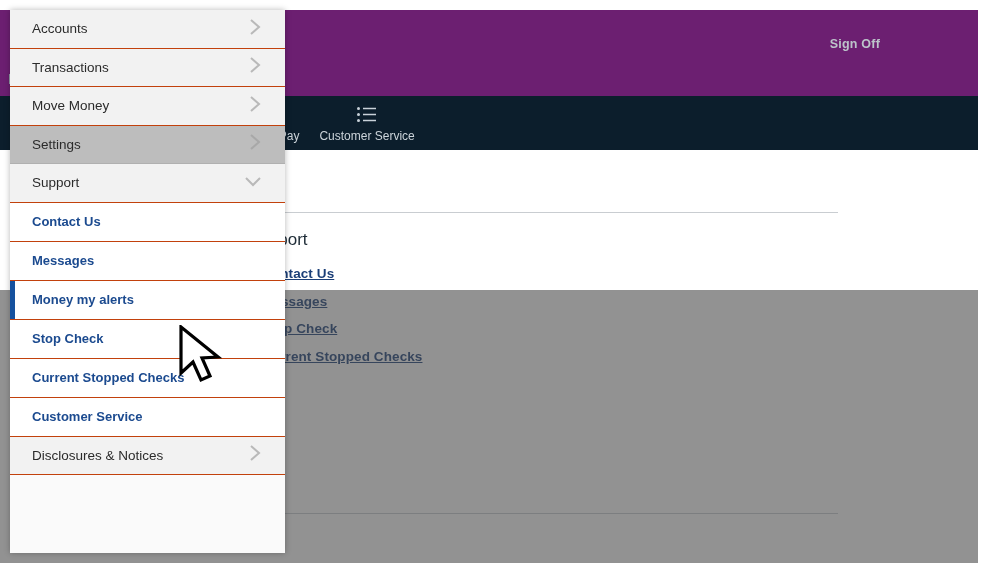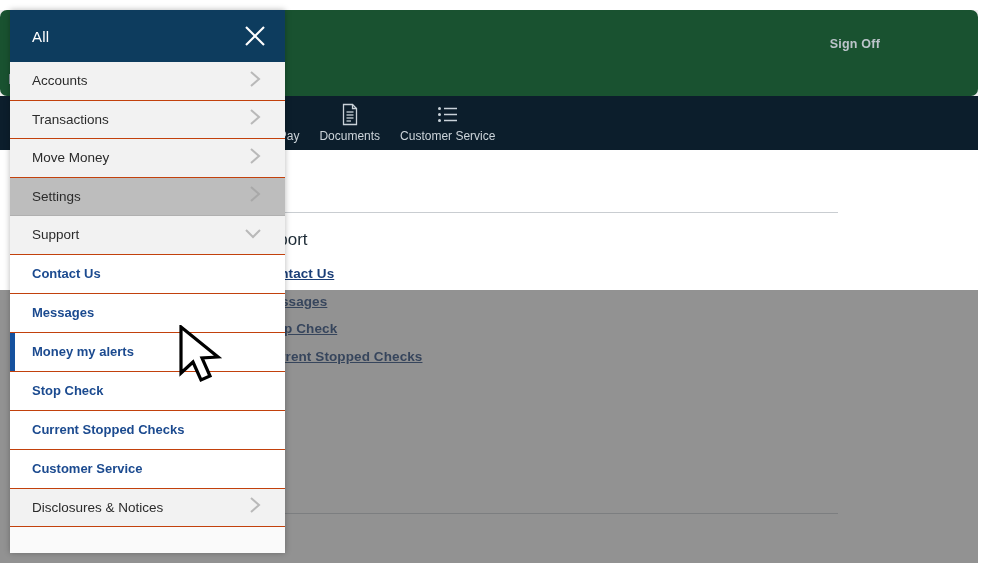--- a/index.html
+++ b/index.html
@@ -9,22 +9,21 @@
     font-family: "Liberation Sans", sans-serif;
     overflow: hidden;
   }
   #root { position: relative; width: 1000px; height: 563px; background: #ffffff; }
 
   
   .page { position: absolute; left: 0; top: 10px; width: 978px; height: 553px; }
 
   .hdr-top {
     position: absolute; left: 0; top: 0; width: 978px; height: 86px;
-    background: #14532d;
-    border-radius: 7px;
+    background: #701a75;
   }
   .bank-logo {
     position: absolute; left: 8px; top: 60px;
     font-size: 15px; font-weight: bold; letter-spacing: .5px;
     color: #9aa7b1;
   }
   .signoff {
     position: absolute; right: 98px; top: 27px;
     font-size: 12.5px; font-weight: bold; color: #c9d2d9;
     letter-spacing: .2px;
@@ -192,33 +191,20 @@
           <span class="navicon">
             <svg width="22" height="23" viewBox="0 0 22 23" fill="none" stroke="#c9d2d9" stroke-width="1.4">
               <circle cx="11" cy="5.5" r="4.2"></circle>
               <path d="M3.5 20 V14.5 C3.5 12 6.5 10.8 11 10.8 C15.5 10.8 18.5 12 18.5 14.5 V20 Z"></path>
               <text x="11" y="18" font-size="7" fill="#c9d2d9" stroke="none" text-anchor="middle" font-family="Liberation Sans, sans-serif">$</text>
             </svg>
           </span>
           <span class="navlabel">People Pay</span>
         </div>
 
-        <div class="navitem">
-          <span class="navicon">
-            <svg width="20" height="23" viewBox="0 0 20 23" fill="none" stroke="#c9d2d9" stroke-width="1.3">
-              <path d="M3.5 1.5 H12.5 L16.5 5.5 V21.5 H3.5 Z"></path>
-              <path d="M12.5 1.5 V5.5 H16.5"></path>
-              <line x1="6.5" y1="9" x2="13.5" y2="9"></line>
-                <line x1="6.5" y1="12" x2="13.5" y2="12"></line>
-              <line x1="6.5" y1="15" x2="13.5" y2="15"></line>
-                <line x1="6.5" y1="18" x2="11" y2="18"></line>
-            </svg>
-          </span>
-          <span class="navlabel">Documents</span>
-        </div>
 
         <div class="navitem">
           <span class="navicon">
             <svg width="24" height="23" viewBox="0 0 24 23" fill="none" stroke="#c9d2d9" stroke-width="1.5">
               <circle cx="3.5" cy="5.5" r="1.5" fill="#c9d2d9" stroke="none"></circle>
               <circle cx="3.5" cy="11.5" r="1.5" fill="#c9d2d9" stroke="none"></circle>
               <circle cx="3.5" cy="17.5" r="1.5" fill="#c9d2d9" stroke="none"></circle>
               <line x1="8" y1="5.5" x2="21" y2="5.5"></line>
               <line x1="8" y1="11.5" x2="21" y2="11.5"></line>
               <line x1="8" y1="17.5" x2="21" y2="17.5"></line>
@@ -262,29 +248,20 @@
 
       <div class="rule rule-2"></div>
       <div class="sec-foot">Disclosures &amp; Notices</div>
 
       <div class="scrim"></div>
     </div>
   </div>
 
   <div class="drawer">
 
-    <div class="drawer-head">
-      <span class="drawer-title">All</span>
-      <span class="close-btn">
-        <svg width="26" height="26" viewBox="0 0 26 26" stroke="#ffffff" stroke-width="2.1" fill="none">
-          <line x1="4" y1="4" x2="22" y2="22"></line>
-            <line x1="22" y1="4" x2="4" y2="22"></line>
-        </svg>
-      </span>
-    </div>
 
     <ul class="menu">
 
       <li class="mi">
         <span class="mi-label">Accounts</span>
         <span class="chev">
           <svg width="16" height="20" viewBox="0 0 16 20" fill="none" stroke="#b9b9b9" stroke-width="2">
               <path d="M4 3 L12 10 L4 17"></path>
             </svg>
         </span>

